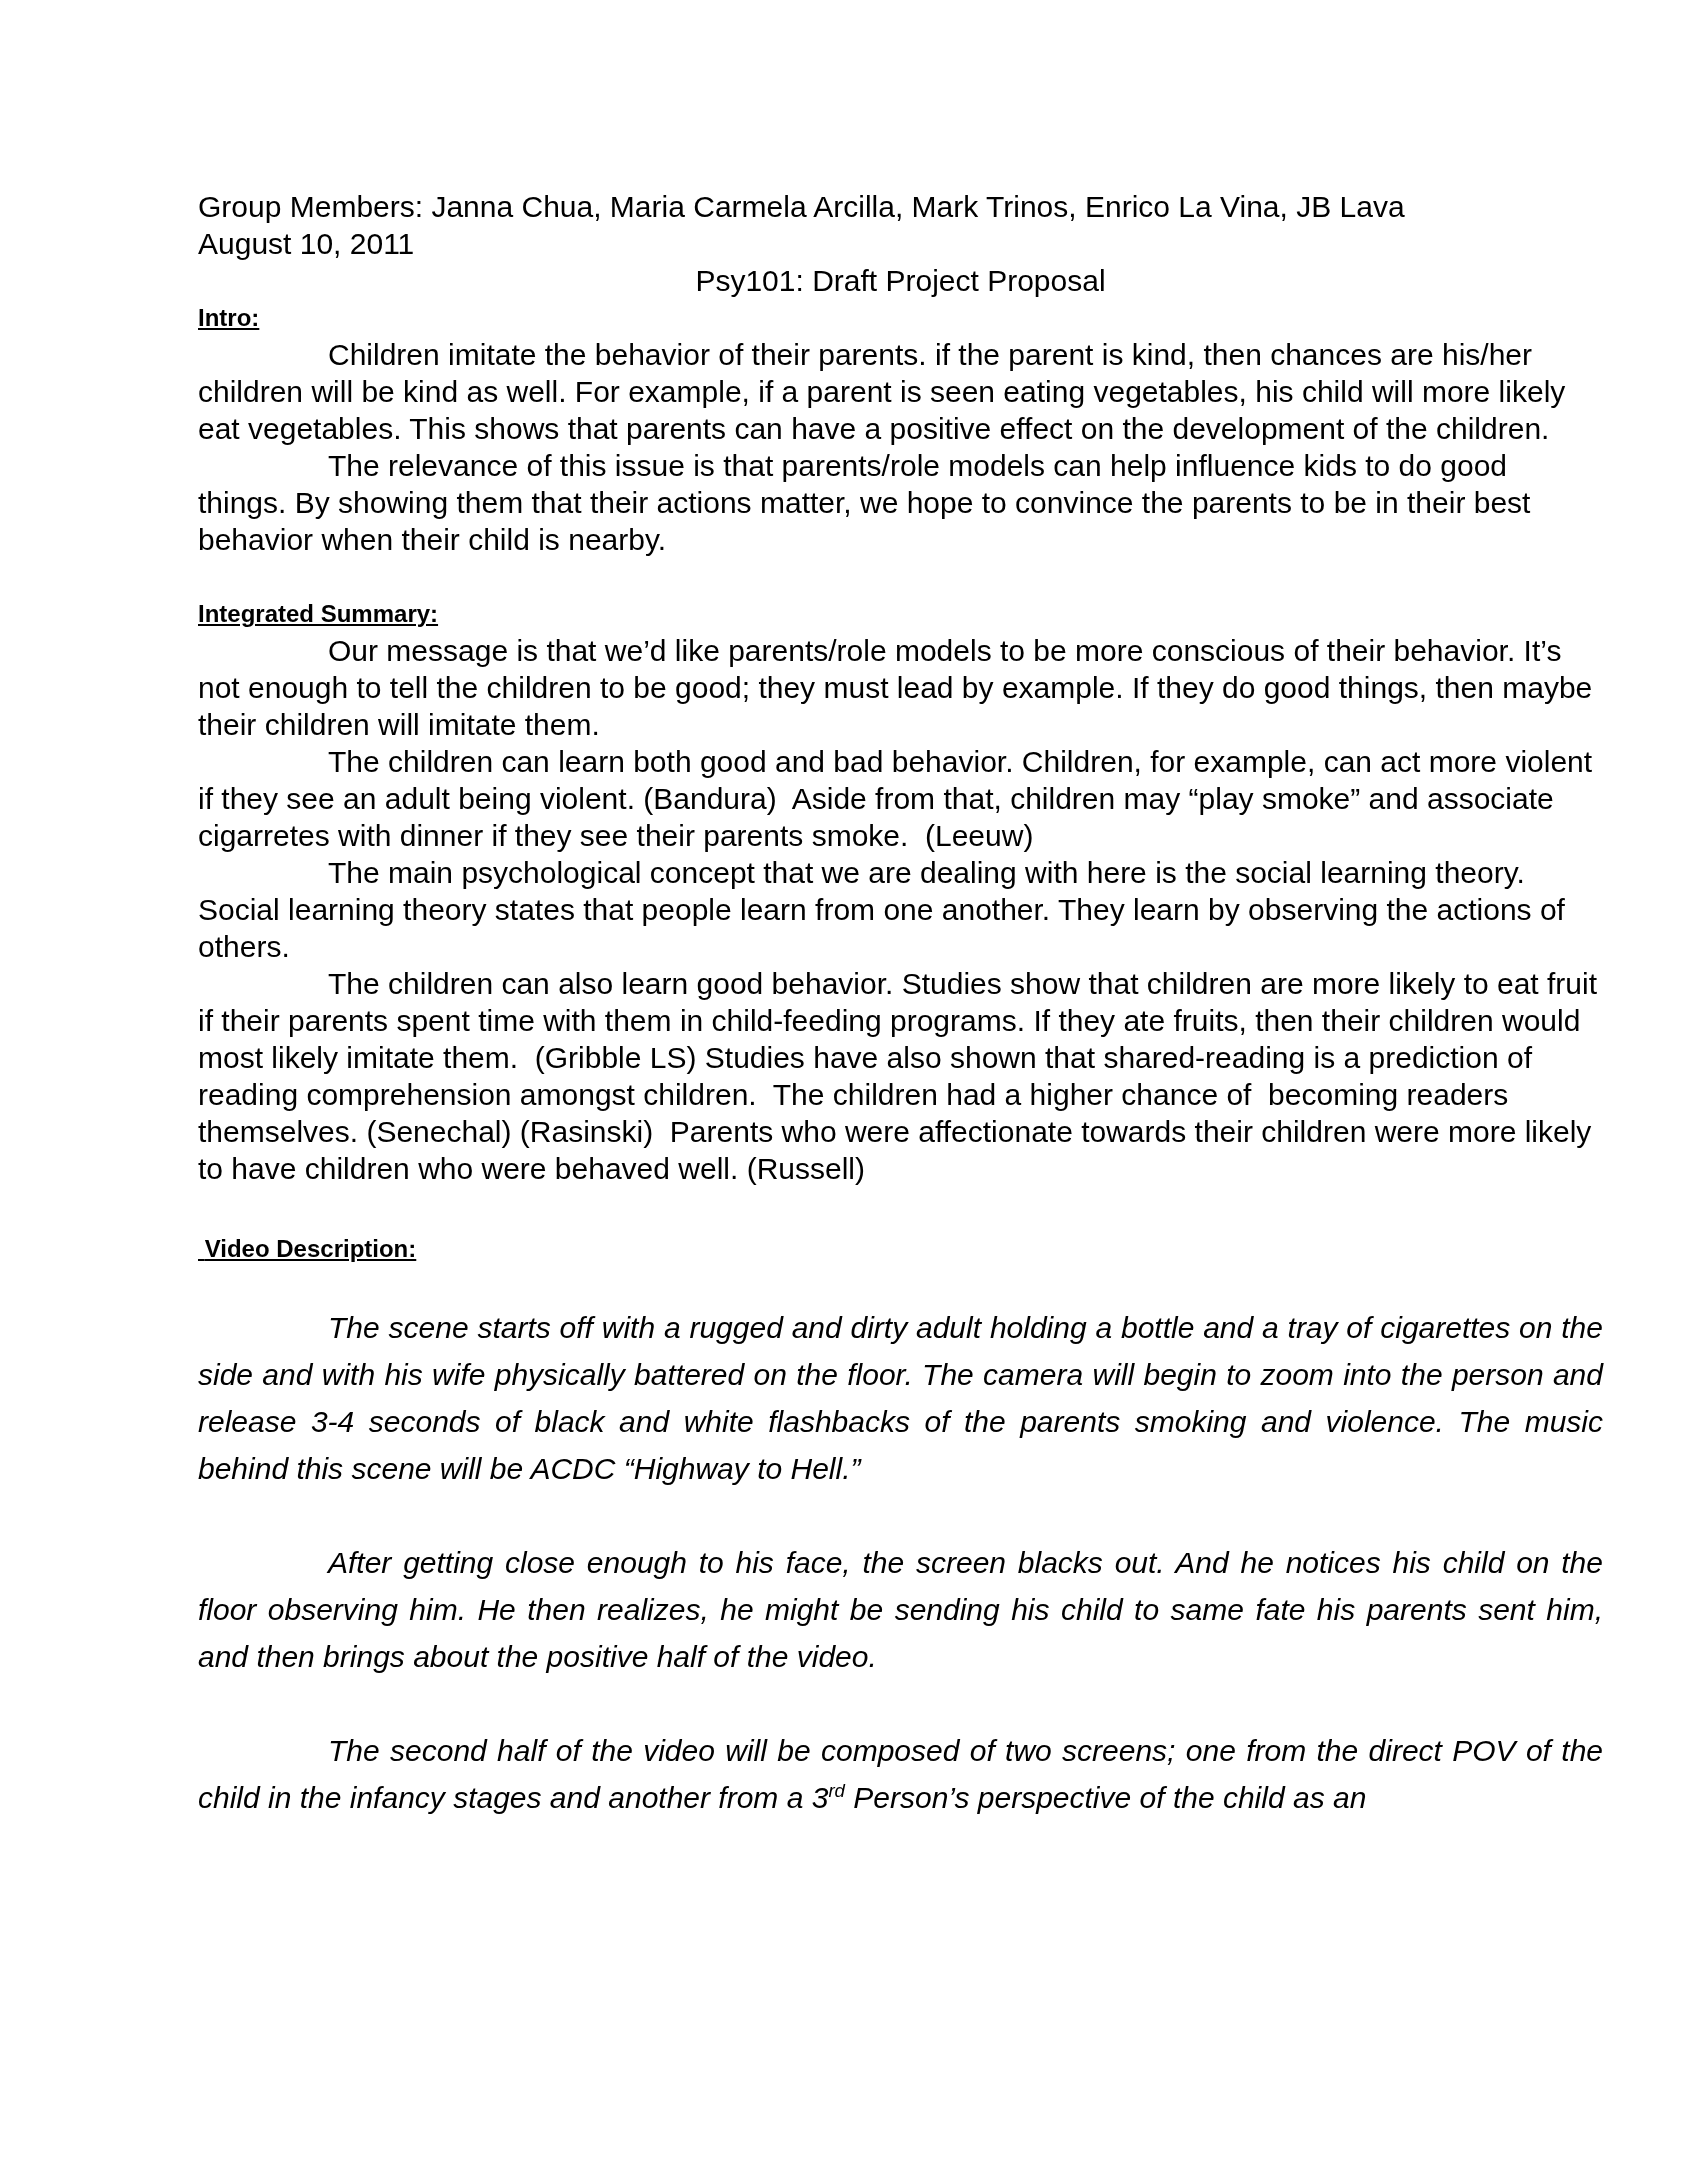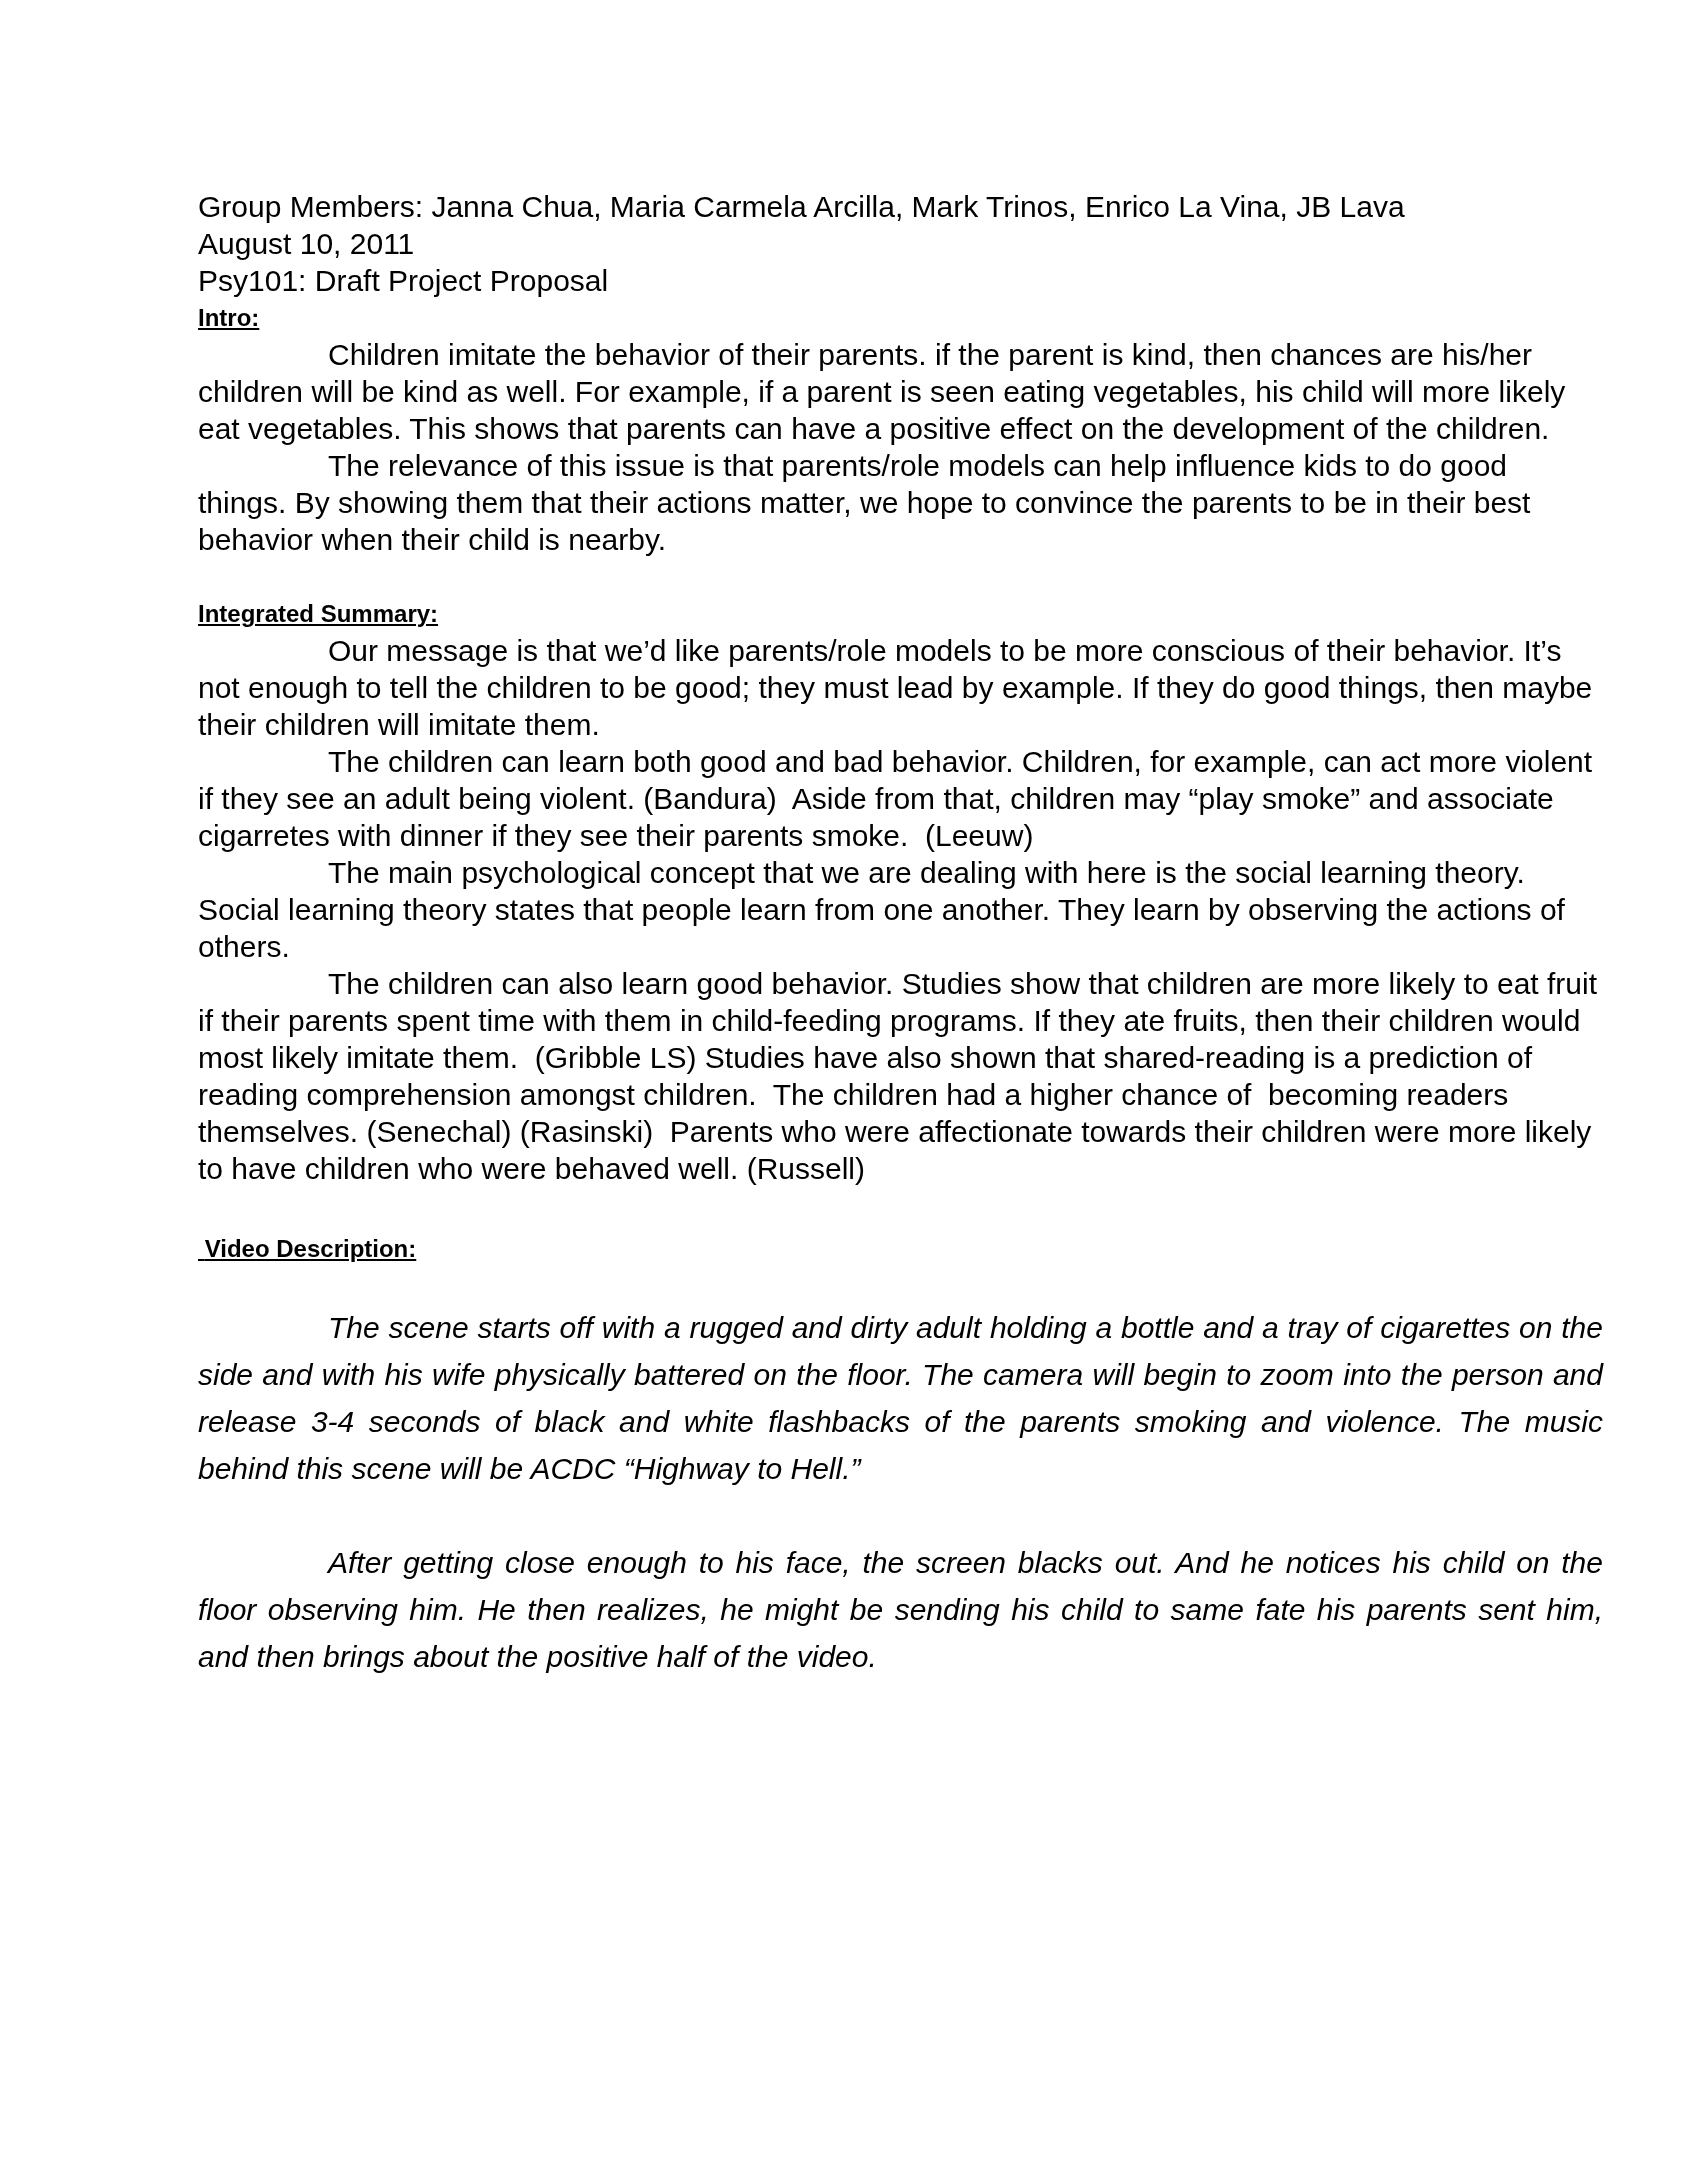--- a/index.html
+++ b/index.html
@@ -7,21 +7,21 @@
   body {
     width: 1687px;
     height: 2183px;
     font-family: "Liberation Sans", sans-serif;
     font-size: 30px;
     color: #000000;
     overflow: hidden;
   }
   .page { padding: 188px 84px 0 198px; }
   .hline { line-height: 37px; white-space: pre-wrap; }
-  .title { text-align: left; line-height: 37px; }
+  .title { text-align: center; line-height: 37px; }
   .heading {
     font-weight: bold;
     text-decoration: underline;
     font-size: 24px;
     line-height: 37px;
     white-space: pre-wrap;
   }
   .para {
     line-height: 37px;
     text-indent: 130px;
@@ -54,15 +54,16 @@
 
   <h2 class="heading mt-blank">Integrated Summary:</h2>
   <p class="para">Our message is that we’d like parents/role models to be more conscious of their behavior. It’s not enough to tell the children to be good; they must lead by example. If they do good things, then maybe their children will imitate them.</p>
   <p class="para">The children can learn both good and bad behavior. Children, for example, can act more violent if they see an adult being violent. (Bandura)  Aside from that, children may “play smoke” and associate cigarretes with dinner if they see their parents smoke.  (Leeuw)</p>
   <p class="para">The main psychological concept that we are dealing with here is the social learning theory. Social learning theory states that people learn from one another. They learn by observing the actions of others.</p>
   <p class="para">The children can also learn good behavior. Studies show that children are more likely to eat fruit if their parents spent time with them in child-feeding programs. If they ate fruits, then their children would most likely imitate them.  (Gribble LS) Studies have also shown that shared-reading is a prediction of reading comprehension amongst children.  The children had a higher chance of  becoming readers themselves. (Senechal) (Rasinski)  Parents who were affectionate towards their children were more likely to have children who were behaved well. (Russell)</p>
 
   <h2 class="heading video-heading"> Video Description:</h2>
   <p class="vpara">The scene starts off with a rugged and dirty adult holding a bottle and a tray of cigarettes on the side and with his wife physically battered on the floor. The camera will begin to zoom into the person and release 3-4 seconds of black and white flashbacks of the parents smoking and violence. The music behind this scene will be ACDC “Highway to Hell.”</p>
   <p class="vpara">After getting close enough to his face, the screen blacks out. And he notices his child on the floor observing him. He then realizes, he might be sending his child to same fate his parents sent him, and then brings about the positive half of the video.</p>
+  <p class="vpara last"><span>The second half of the video will be composed of two screens; one from the direct POV of the child in the infancy stages and another from a 3</span><sup>rd</sup><span> Person’s perspective of the child as an</span></p>
 
 </div>
 
 
 </body></html>

